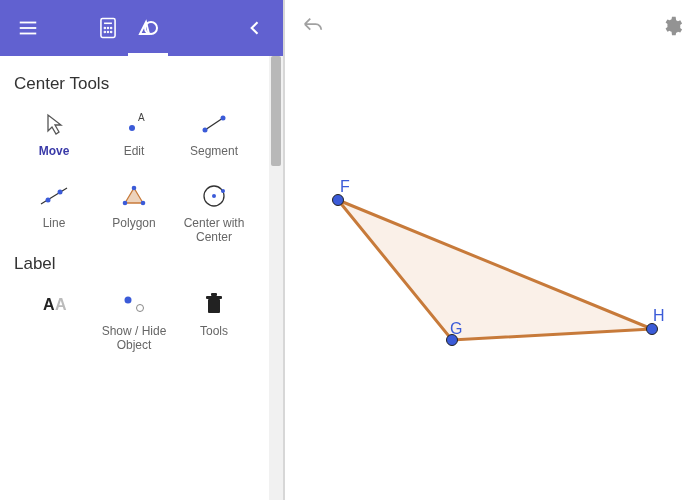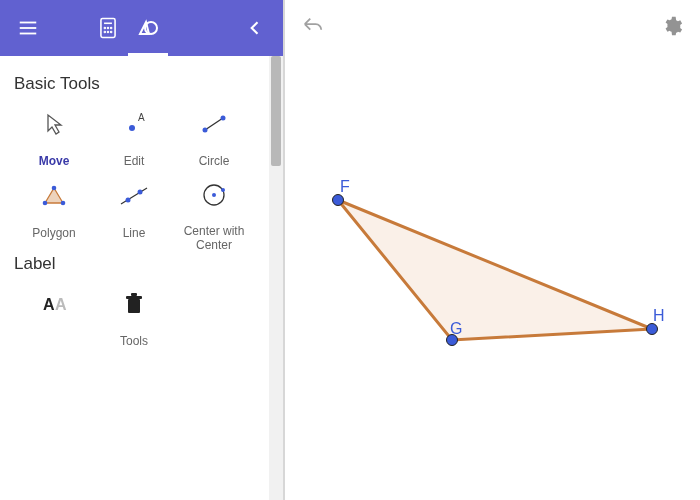--- a/index.html
+++ b/index.html
@@ -13,21 +13,21 @@
   .header .spacer { flex: 1; }
   .hbtn { width: 40px; height: 40px; display: flex; align-items: center; justify-content: center; cursor: pointer; border-radius: 4px; }
   .hbtn svg { stroke: #fff; fill: none; }
   .hbtn.active { border-bottom: 3px solid #fff; border-radius: 0; height: 56px; }
   .panel-wrap { flex: 1; display: flex; overflow: hidden; }
   .panel { flex: 1; overflow-y: auto; padding: 12px 10px 10px 14px; }
   .section-title { font-size: 17px; color: #333; margin: 6px 0 10px 0; }
   .tool-grid { display: flex; flex-wrap: wrap; }
   .tool { width: 80px; height: 72px; display: flex; flex-direction: column; align-items: center; justify-content: flex-start; cursor: pointer; padding-top: 6px; }
   .tool .ticon { width: 28px; height: 28px; display: flex; align-items: center; justify-content: center; }
-  .tool .tlabel { font-size: 12px; color: #666; text-align: center; margin-top: 16px; line-height: 1.2; max-width: 76px;}
+  .tool .tlabel { font-size: 12px; color: #666; text-align: center; margin-top: 6px; line-height: 1.2; max-width: 76px;}
   .tool.selected .tlabel { color: #3a3aa8; font-weight: bold; }
   .scrollbar { width: 14px; background: #f1f1f1; position: relative; }
   .scrollthumb { position: absolute; top: 0; left: 2px; width: 10px; height: 110px; background: #b8b8b8; border-radius: 2px; }
   .divider { width: 2px; background: #d7d7d7; cursor: ew-resize;}
   .right { flex: 1; position: relative; background: #fff; }
   .right-top { position: absolute; top: 6px; left: 0; right: 0; height: 40px; display: flex; align-items: center; padding: 0 10px; }
   .right-top .spacer { flex: 1; }
   .rt-btn { width: 36px; height: 36px; display:flex; align-items:center; justify-content:center; cursor:pointer; opacity:.55;}
   .pt-label { position:absolute; font-size:16px; color:#3b5bd8; font-weight:500; }
   svg.shape { position:absolute; inset:0; width:100%; height:100%; }
@@ -67,21 +67,21 @@
       <div class="spacer"></div>
       <div class="hbtn">
         <svg width="20" height="20" viewBox="0 0 24 24" stroke-width="2.5">
             <polyline points="15 5 8 12 15 19"></polyline>
           </svg>
       </div>
     </div>
 
     <div class="panel-wrap">
       <div class="panel">
-        <div class="section-title">Basic Tools</div>
+        <div class="section-title">Center Tools</div>
         <div class="tool-grid">
 
           <div class="tool selected">
             <div class="ticon">
               <svg width="20" height="22" viewBox="0 0 20 22">
                   <path d="M4 2 L4 18 L8 14 L12 21 L15 19 L11 12 L17 12 Z" fill="none" stroke="#555" stroke-width="1.3"></path>
                 </svg>
             </div>
             <div class="tlabel">Move</div>
           </div>
@@ -97,48 +97,48 @@
           </div>
 
           <div class="tool">
             <div class="ticon">
               <svg width="26" height="22" viewBox="0 0 26 22">
                   <line x1="4" y1="17" x2="22" y2="5" stroke="#333" stroke-width="1.3"></line>
                   <circle cx="4" cy="17" r="2.5" fill="#3b5bd8"></circle>
                   <circle cx="22" cy="5" r="2.5" fill="#3b5bd8"></circle>
                 </svg>
             </div>
-            <div class="tlabel">Circle</div>
+            <div class="tlabel">Segment</div>
+          </div>
+
+          <div class="tool">
+            <div class="ticon">
+              <svg width="28" height="22" viewBox="0 0 28 22">
+                  <line x1="1" y1="19" x2="27" y2="3" stroke="#333" stroke-width="1.3"></line>
+                  <circle cx="8" cy="15" r="2.5" fill="#3b5bd8"></circle>
+                  <circle cx="20" cy="7" r="2.5" fill="#3b5bd8"></circle>
+                </svg>
+            </div>
+            <div class="tlabel">Line</div>
           </div>
 
           <div class="tool">
             <div class="ticon">
               <svg width="26" height="24" viewBox="0 0 26 24">
                   <polygon points="13,4 22,19 4,19" fill="#dba879" fill-opacity=".5" stroke="#c77a3a" stroke-width="1.3"></polygon>
                   <circle cx="13" cy="4" r="2.3" fill="#3b5bd8"></circle>
                   <circle cx="22" cy="19" r="2.3" fill="#3b5bd8"></circle>
                   <circle cx="4" cy="19" r="2.3" fill="#3b5bd8"></circle>
                 </svg>
             </div>
             <div class="tlabel">Polygon</div>
           </div>
 
           <div class="tool">
             <div class="ticon">
-              <svg width="28" height="22" viewBox="0 0 28 22">
-                  <line x1="1" y1="19" x2="27" y2="3" stroke="#333" stroke-width="1.3"></line>
-                  <circle cx="8" cy="15" r="2.5" fill="#3b5bd8"></circle>
-                  <circle cx="20" cy="7" r="2.5" fill="#3b5bd8"></circle>
-                </svg>
-            </div>
-            <div class="tlabel">Line</div>
-          </div>
-
-          <div class="tool">
-            <div class="ticon">
               <svg width="26" height="26" viewBox="0 0 26 26">
                   <circle cx="13" cy="13" r="10" fill="none" stroke="#333" stroke-width="1.3"></circle>
                   <circle cx="13" cy="13" r="2" fill="#3b5bd8"></circle>
                   <circle cx="22" cy="8" r="2" fill="#3b5bd8"></circle>
                 </svg>
             </div>
             <div class="tlabel">Center with Center</div>
           </div>
         </div>
 
@@ -147,20 +147,29 @@
 
           <div class="tool">
             <div class="ticon">
               <svg width="26" height="20" viewBox="0 0 26 20">
                   <text x="2" y="16" font-size="16" fill="#222" font-weight="bold">A</text>
                   <text x="14" y="16" font-size="16" fill="#bbb" font-weight="bold">A</text>
                 </svg>
             </div>
           </div>
 
+          <div class="tool">
+            <div class="ticon">
+              <svg width="26" height="20" viewBox="0 0 26 20">
+                  <circle cx="7" cy="6" r="3.5" fill="#3b5bd8"></circle>
+                  <circle cx="19" cy="14" r="3.5" fill="none" stroke="#888" stroke-width="1"></circle>
+                </svg>
+            </div>
+            <div class="tlabel">Show / Hide Object</div>
+          </div>
 
           <div class="tool">
             <div class="ticon">
               <svg width="18" height="22" viewBox="0 0 18 22">
                   <rect x="3" y="6" width="12" height="14" rx="1" fill="#222"></rect>
                   <rect x="1" y="3" width="16" height="3" rx="1" fill="#222"></rect>
                   <rect x="6" y="0" width="6" height="3" rx="1" fill="#222"></rect>
                 </svg>
             </div>
             <div class="tlabel">Tools</div>

